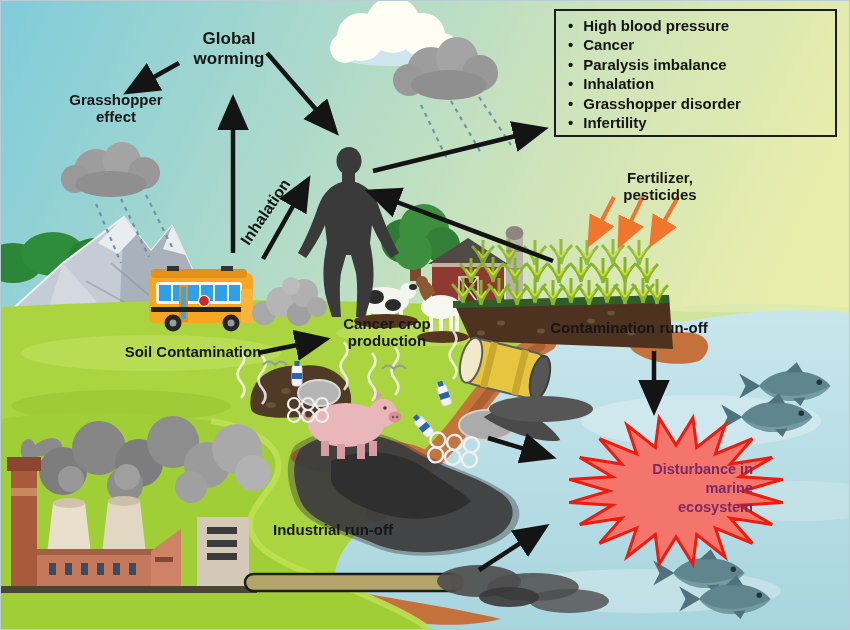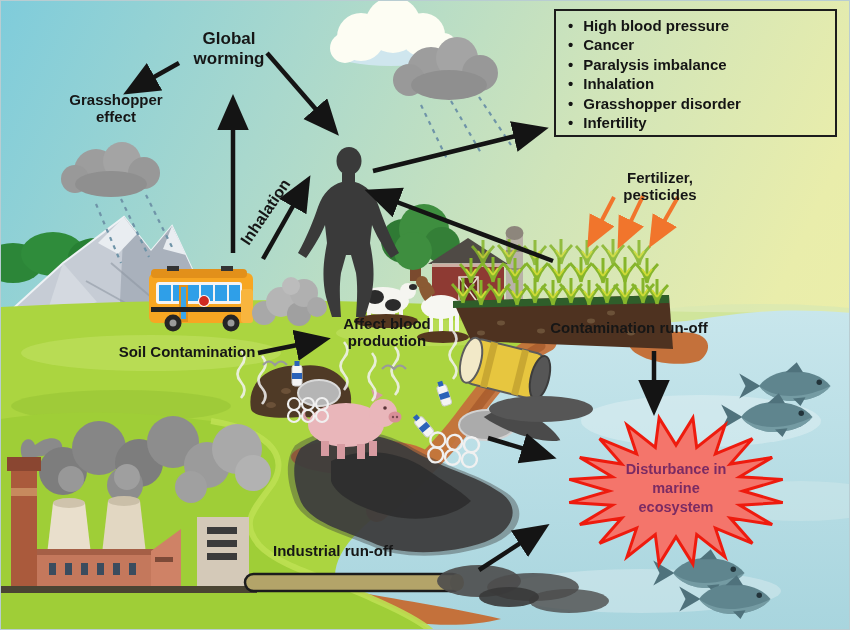--- a/index.html
+++ b/index.html
@@ -11,25 +11,25 @@
   }
   svg.scene{position:absolute;left:0;top:0;}
   .lbl{
     position:absolute;font-weight:700;color:#161616;
     white-space:pre-line;text-align:center;line-height:1.16;
   }
   #global-warming{left:176px;top:28px;width:104px;font-size:17px;}
   #grasshopper{left:42px;top:90px;width:146px;font-size:15px;}
   #inhalation{left:206px;top:202px;width:118px;font-size:16px;transform:rotate(-56deg);}
   #fertilizer{left:596px;top:150px;width:126px;font-size:15px;margin-top:18px;}
-  #soil-contam{left:100px;top:342px;width:172px;font-size:15px;}
+  #soil-contam{left:106px;top:342px;width:172px;font-size:15px;}
   #affect-crop{left:328px;top:314px;width:116px;font-size:15px;}
   #ag-runoff{left:538px;top:318px;width:180px;font-size:15px;}
-  #ind-runoff{left:258px;top:541px;width:148px;font-size:15px;}
-  #marine-label{left:598px;top:459px;width:154px;font-size:14.5px;color:#7b2b63;line-height:1.32;}
+  #ind-runoff{left:258px;top:520px;width:148px;font-size:15px;}
+  #marine-label{left:598px;top:459px;width:154px;font-size:14.5px;color:#7b2b63;line-height:1.32;text-align:right;}
   #health-box{
     position:absolute;left:553px;top:8px;width:283px;height:128px;
     border:2px solid #1c1c1c;box-sizing:border-box;padding:5px 10px 4px 12px;
   }
   #health-box ul{list-style:none;margin:0;padding:0;}
   #health-box li{
     display:flex;gap:10px;font-size:15px;font-weight:700;color:#141414;line-height:19.4px;
   }
   #health-box li::before{content:"\2022";font-size:15px;}
 </style>
@@ -459,21 +459,21 @@
 </div>
 
 <div class="lbl" id="grasshopper">Grasshopper
 effect</div>
 <div class="lbl" id="global-warming">Global
 worming</div>
 <div class="lbl" id="inhalation">Inhalation</div>
 <div class="lbl" id="fertilizer">Fertilizer,
 pesticides</div>
 <div class="lbl" id="soil-contam">Soil Contamination</div>
-<div class="lbl" id="affect-crop">Affect blood
+<div class="lbl" id="affect-crop">Cancer crop
 production</div>
 <div class="lbl" id="ag-runoff">Contamination run-off</div>
 <div class="lbl" id="ind-runoff">Industrial run-off</div>
 <div class="lbl" id="marine-label">Disturbance in
 marine
 ecosystem</div>
 
 </div>
 
 </body></html>

